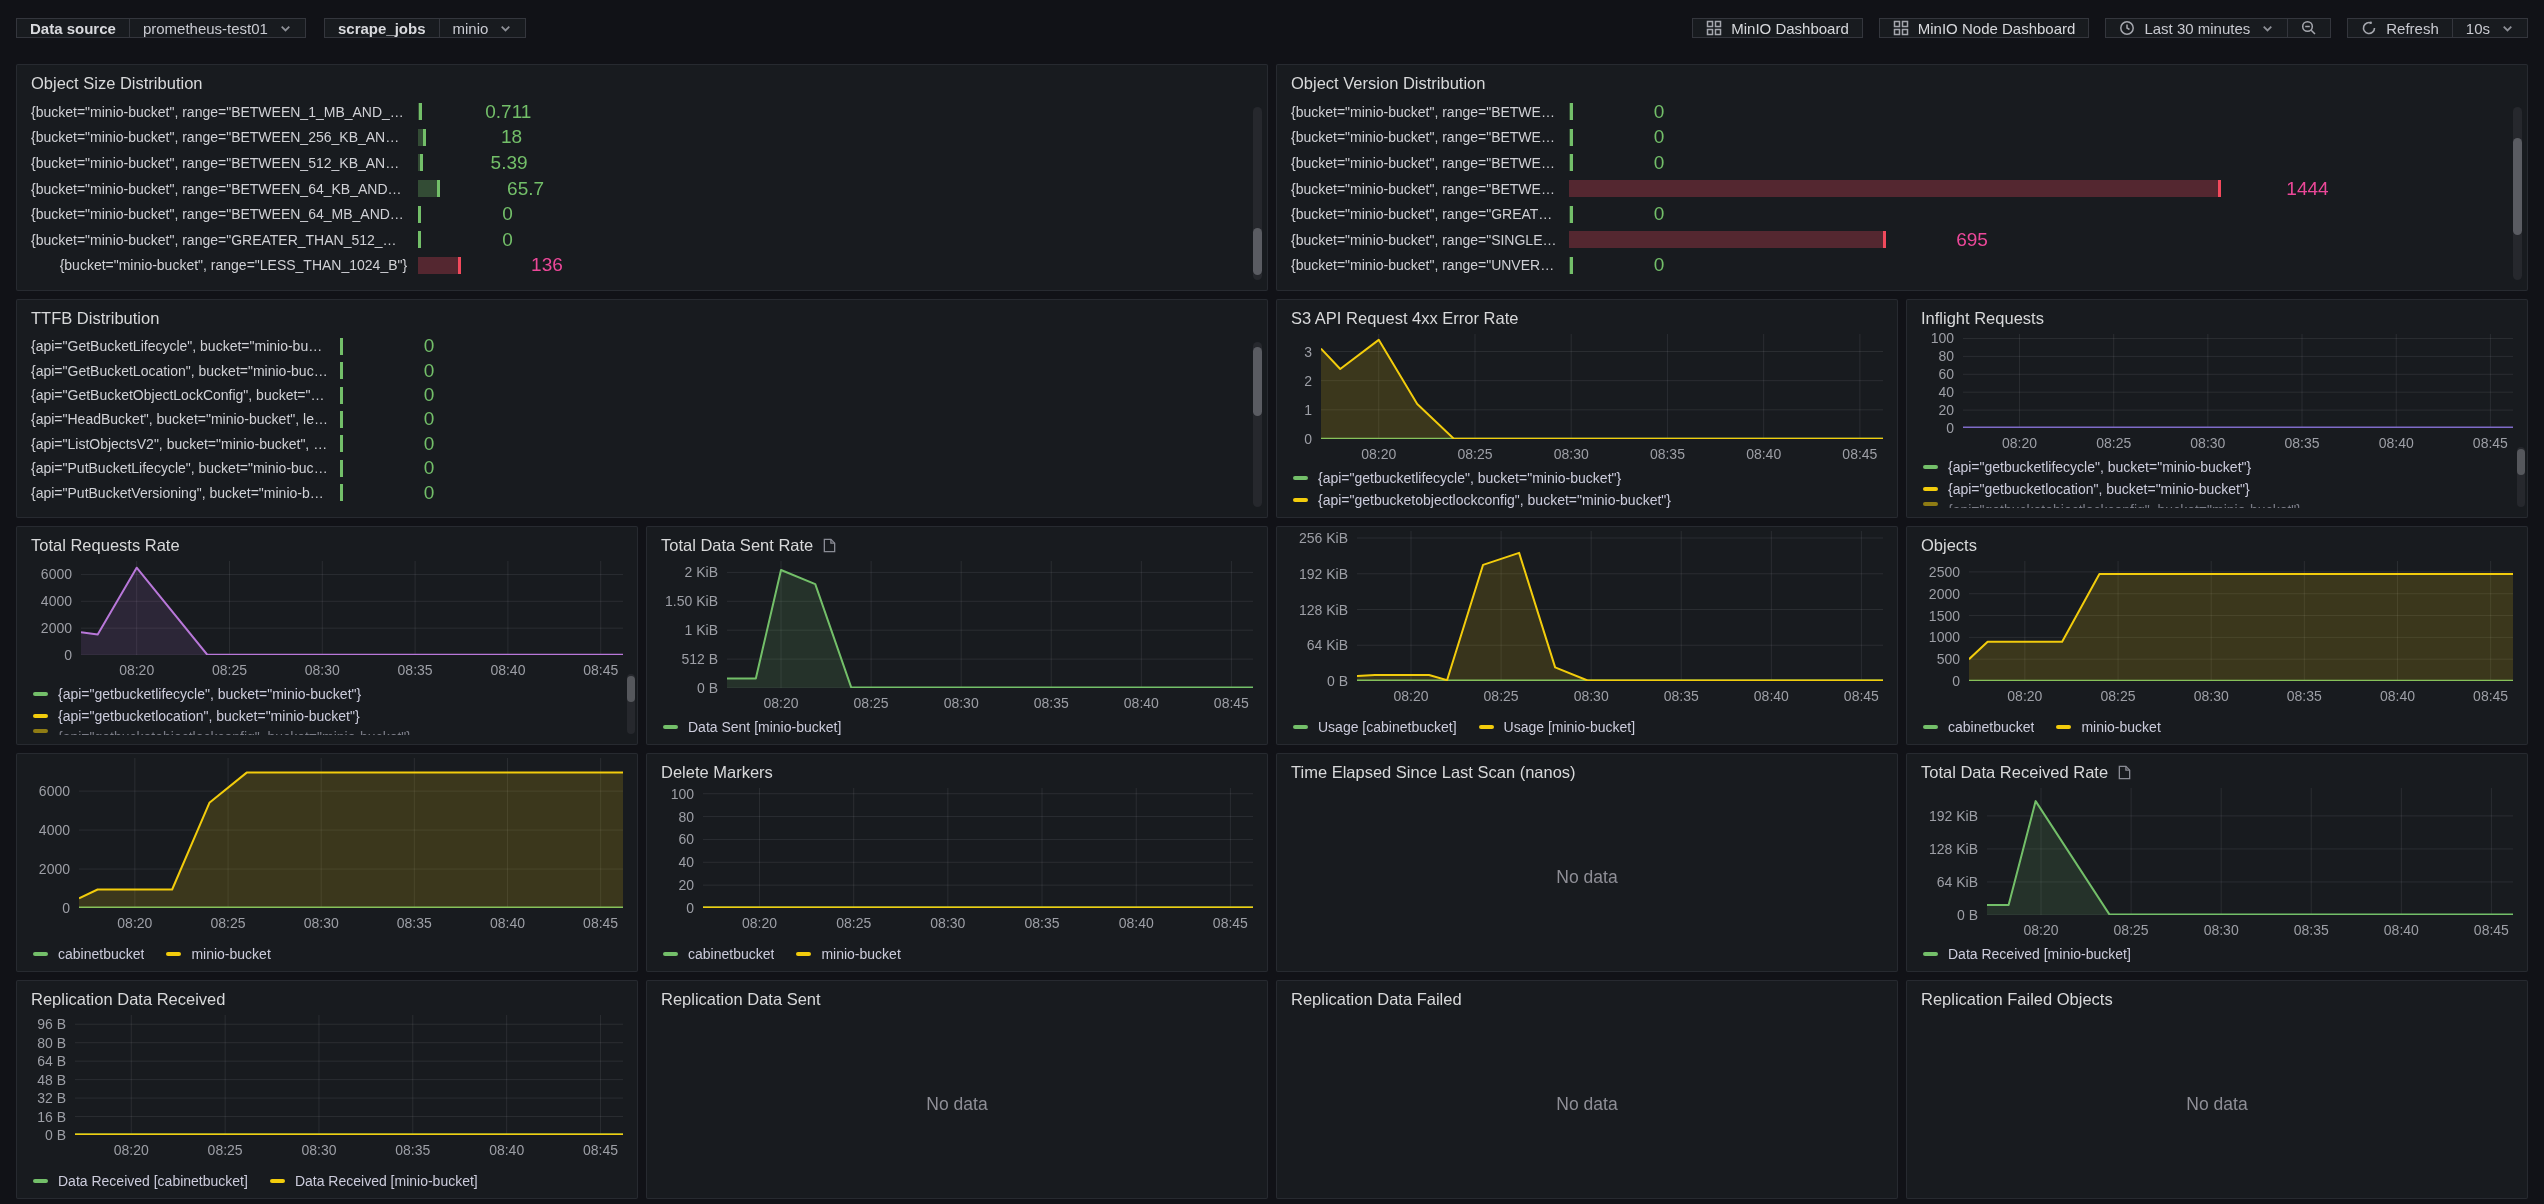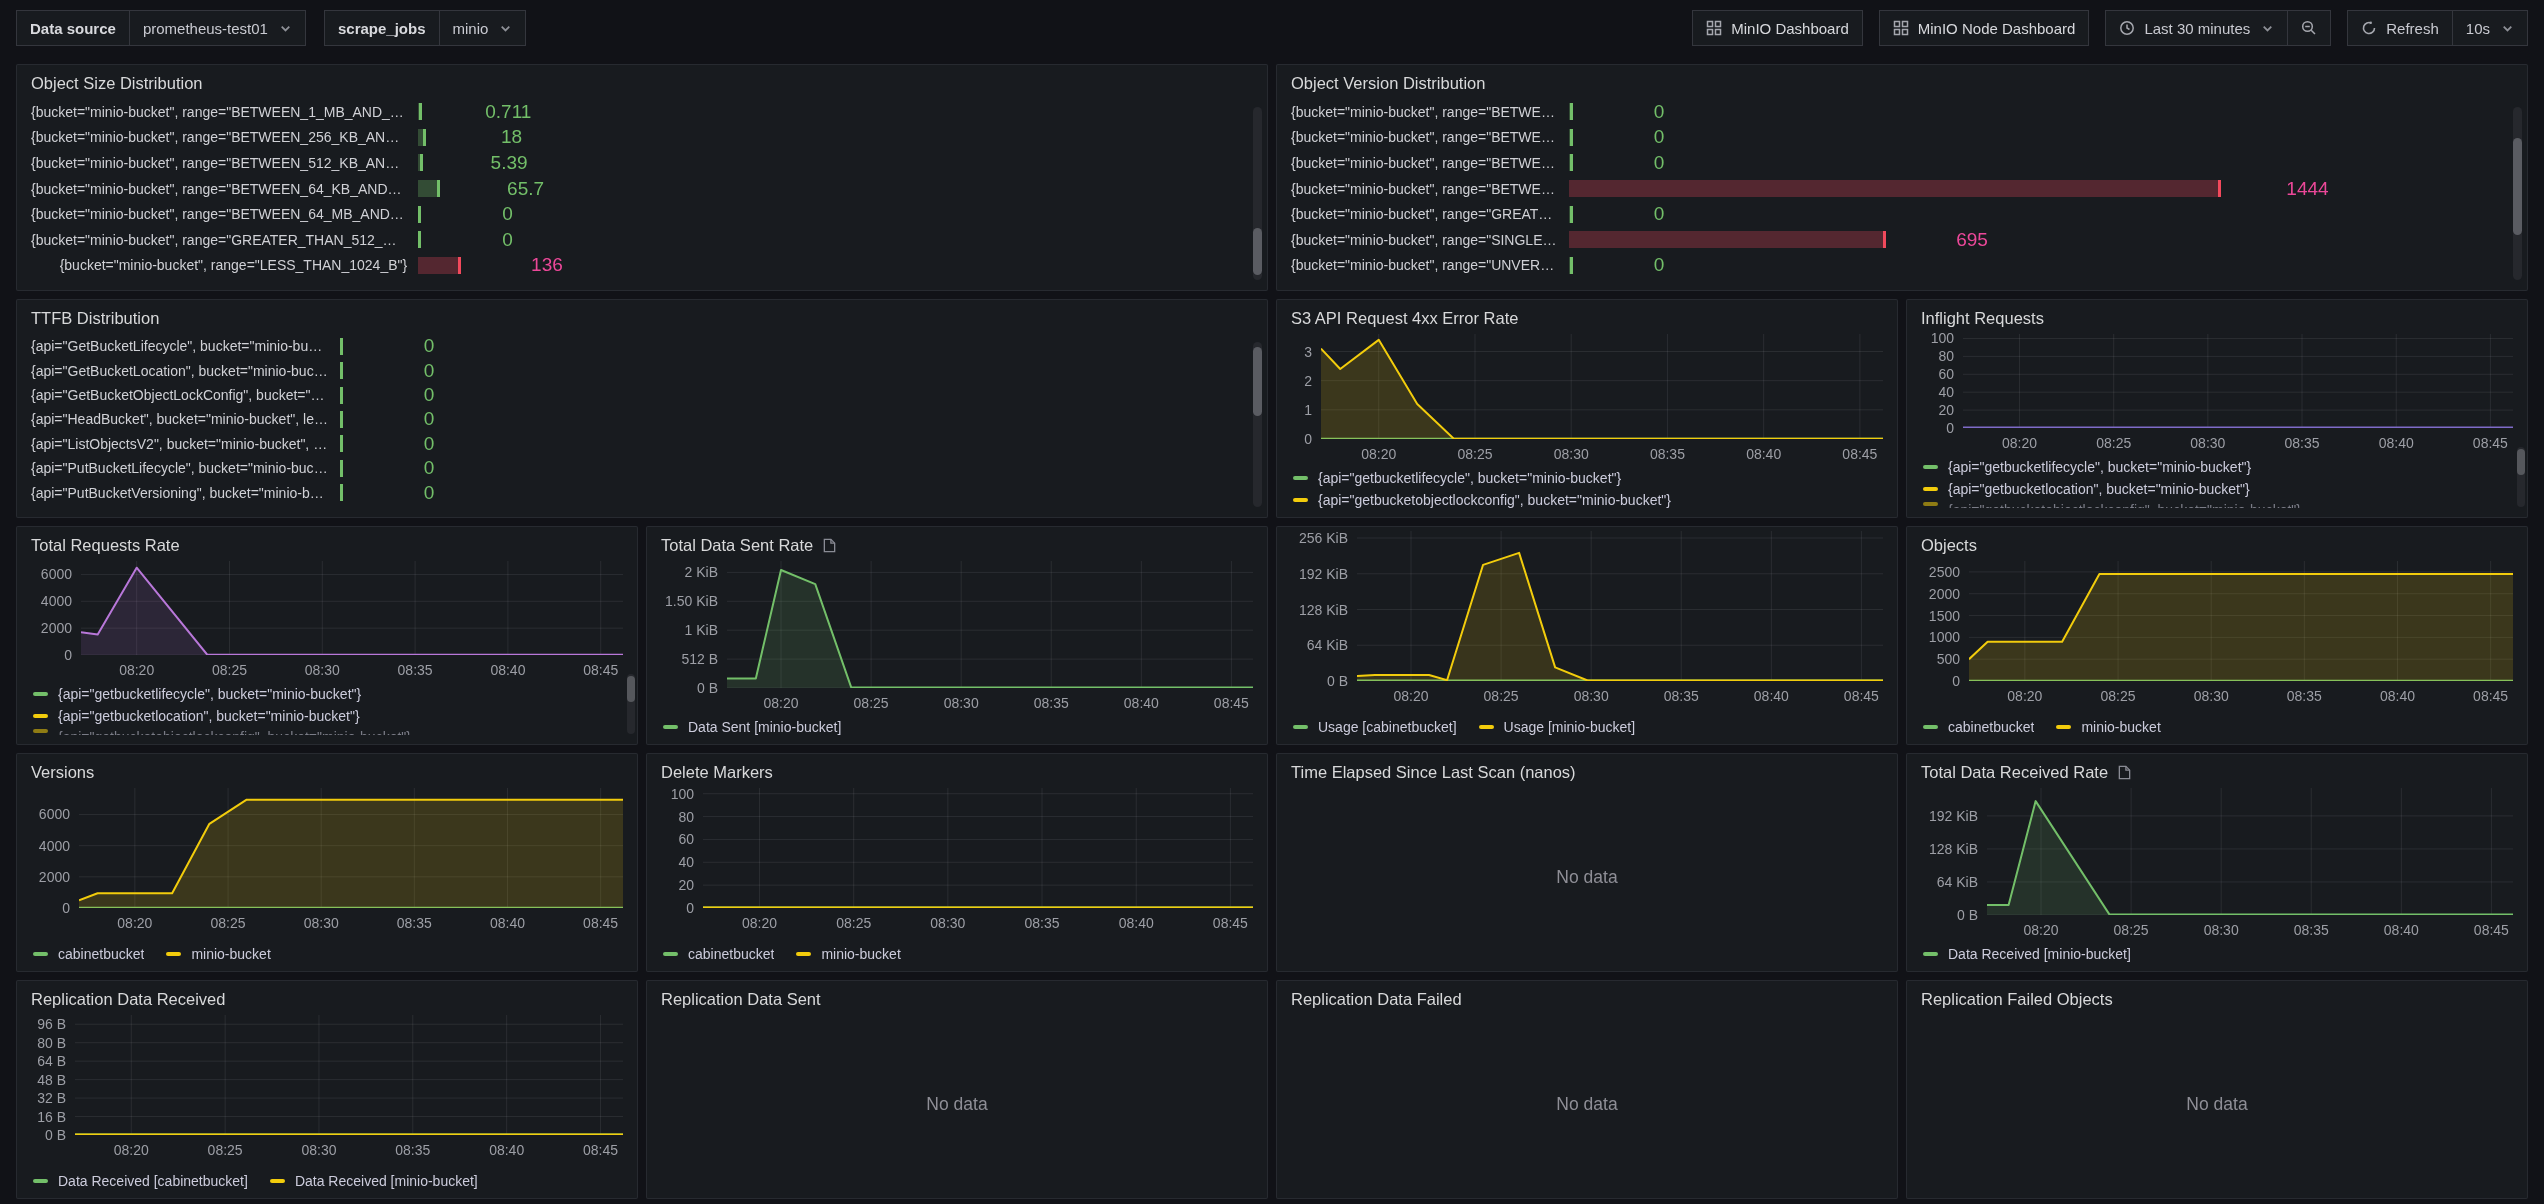--- a/index.html
+++ b/index.html
@@ -9,21 +9,21 @@
     background:#111217; color:#CCCCDC;
     font-family:"Liberation Sans", sans-serif;
   }
   
   .toolbar { display:flex; justify-content:space-between; align-items:center; padding:10px 16px 0 16px; height:46px; }
   .tb-left, .tb-right { display:flex; align-items:center; }
   .tb-left { gap:18px; }
   .tb-right { gap:16px; }
   .tb-pill, .tb-group { display:flex; }
   .tb-lbl, .tb-val, .tb-btn, .tb-seg {
-    border:1px solid #34363D; background:#181B1F; height:36px;
+    border:1px solid #34363D; background:#181B1F; height:20px;
     display:flex; align-items:center; padding:0 13px; gap:9px;
     font-size:15px; font-weight:600; color:#D8D9DD; white-space:nowrap;
   }
   .tb-val, .tb-seg { font-weight:500; color:#C9CAD1; cursor:pointer; }
   .tb-val { border-left:none;align-items:center; }
   .tb-btn { font-weight:500; cursor:pointer; }
   .tb-seg + .tb-seg { border-left:none; }
   .tb-icon { display:flex; color:#A5A7AE; }
   .caret { display:flex; color:#8E9097; margin-left:2px; }
   
@@ -697,23 +697,20 @@
             <div class="lg-row">
          <span class="lg-dash" style="background:#F2CC0C"></span>
          <span class="lg-txt">minio-bucket</span>
        </div>
           </div>
      </div>
       </div>
   </section>
 
   <section class="panel">
-    <header>
-        <h2>Versions</h2>
-      </header>
     <div class="panel-body">
         <div class="ts">
        <div class="ts-plotrow">
          <div class="ts-y" style="width:50px">
               <span style="top:calc(100.00% - 8px)">0</span>
               <span style="top:calc(74.03% - 8px)">2000</span>
               <span style="top:calc(48.05% - 8px)">4000</span>
               <span style="top:calc(22.08% - 8px)">6000</span>
             </div>
          <div class="ts-plot">

